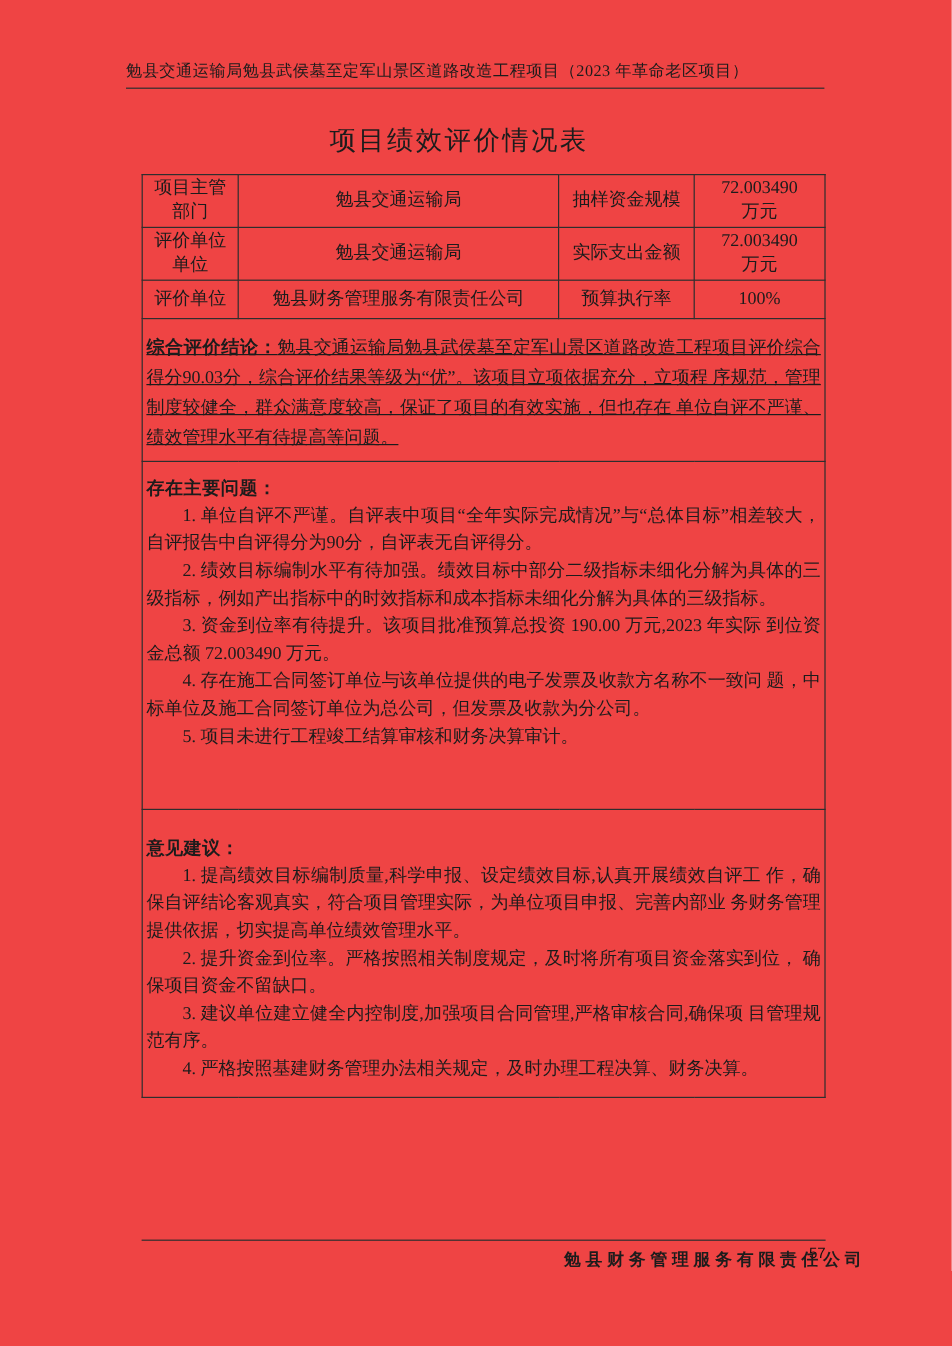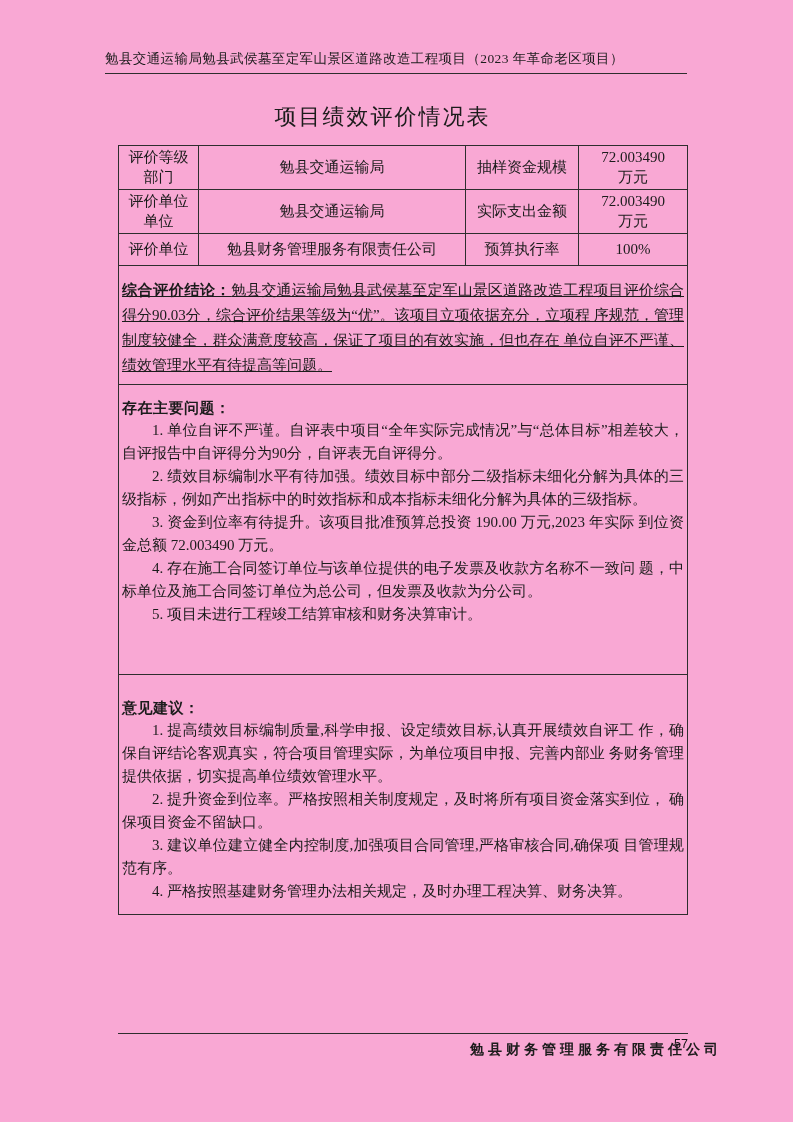--- a/index.html
+++ b/index.html
@@ -4,21 +4,21 @@
 <style>
   * { margin:0; padding:0; box-sizing:border-box; }
   html,body { background:#ffffff; }
   body {
     width:793px; height:1122px;
     position:relative;
     font-family:"Liberation Serif","DejaVu Serif",serif;
     color:#1c1c1c;
     overflow:hidden;
   }
-  .page { position:absolute; inset:0; background:#f9a8d4; }
+  .page { position:absolute; inset:0; background:#ef4444; }
 
   
   .doc-header {
     position:absolute; left:105px; top:50px; width:582px;
     border-bottom:1.5px solid #2e2e2e;
     padding-bottom:5px;
     font-size:13.5px; letter-spacing:0.4px;
     white-space:nowrap; overflow:hidden;
   }
 
@@ -92,21 +92,21 @@
 
   <table class="main-table">
     <colgroup>
       <col style="width:80px">
         <col style="width:267px">
         <col style="width:113px">
         <col style="width:109px">
     </colgroup>
     <tbody>
       <tr style="height:43px">
-        <td>评价等级
+        <td>项目主管
 部门</td>
         <td>勉县交通运输局</td>
         <td>抽样资金规模</td>
         <td>72.003490
 万元</td>
       </tr>
       <tr style="height:42px">
         <td>评价单位
 单位</td>
         <td>勉县交通运输局</td>

